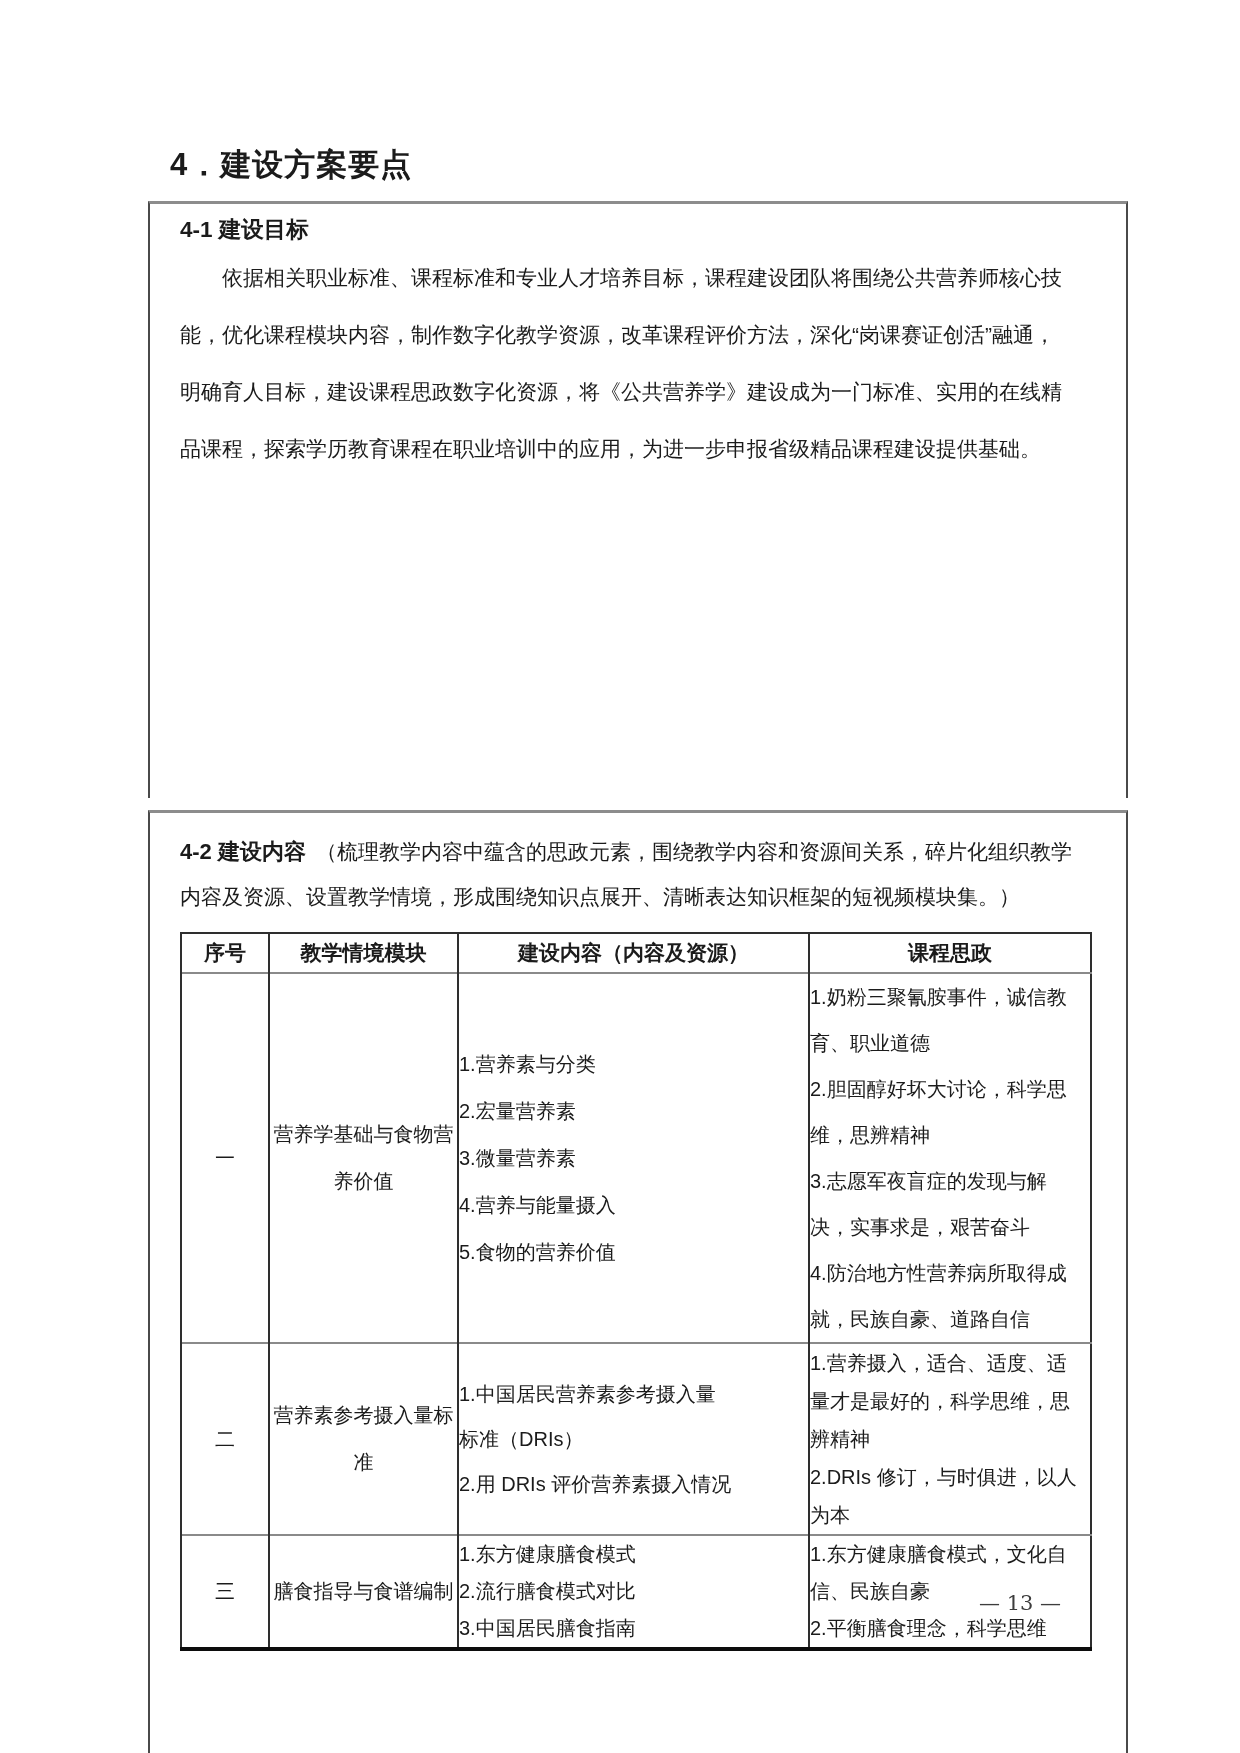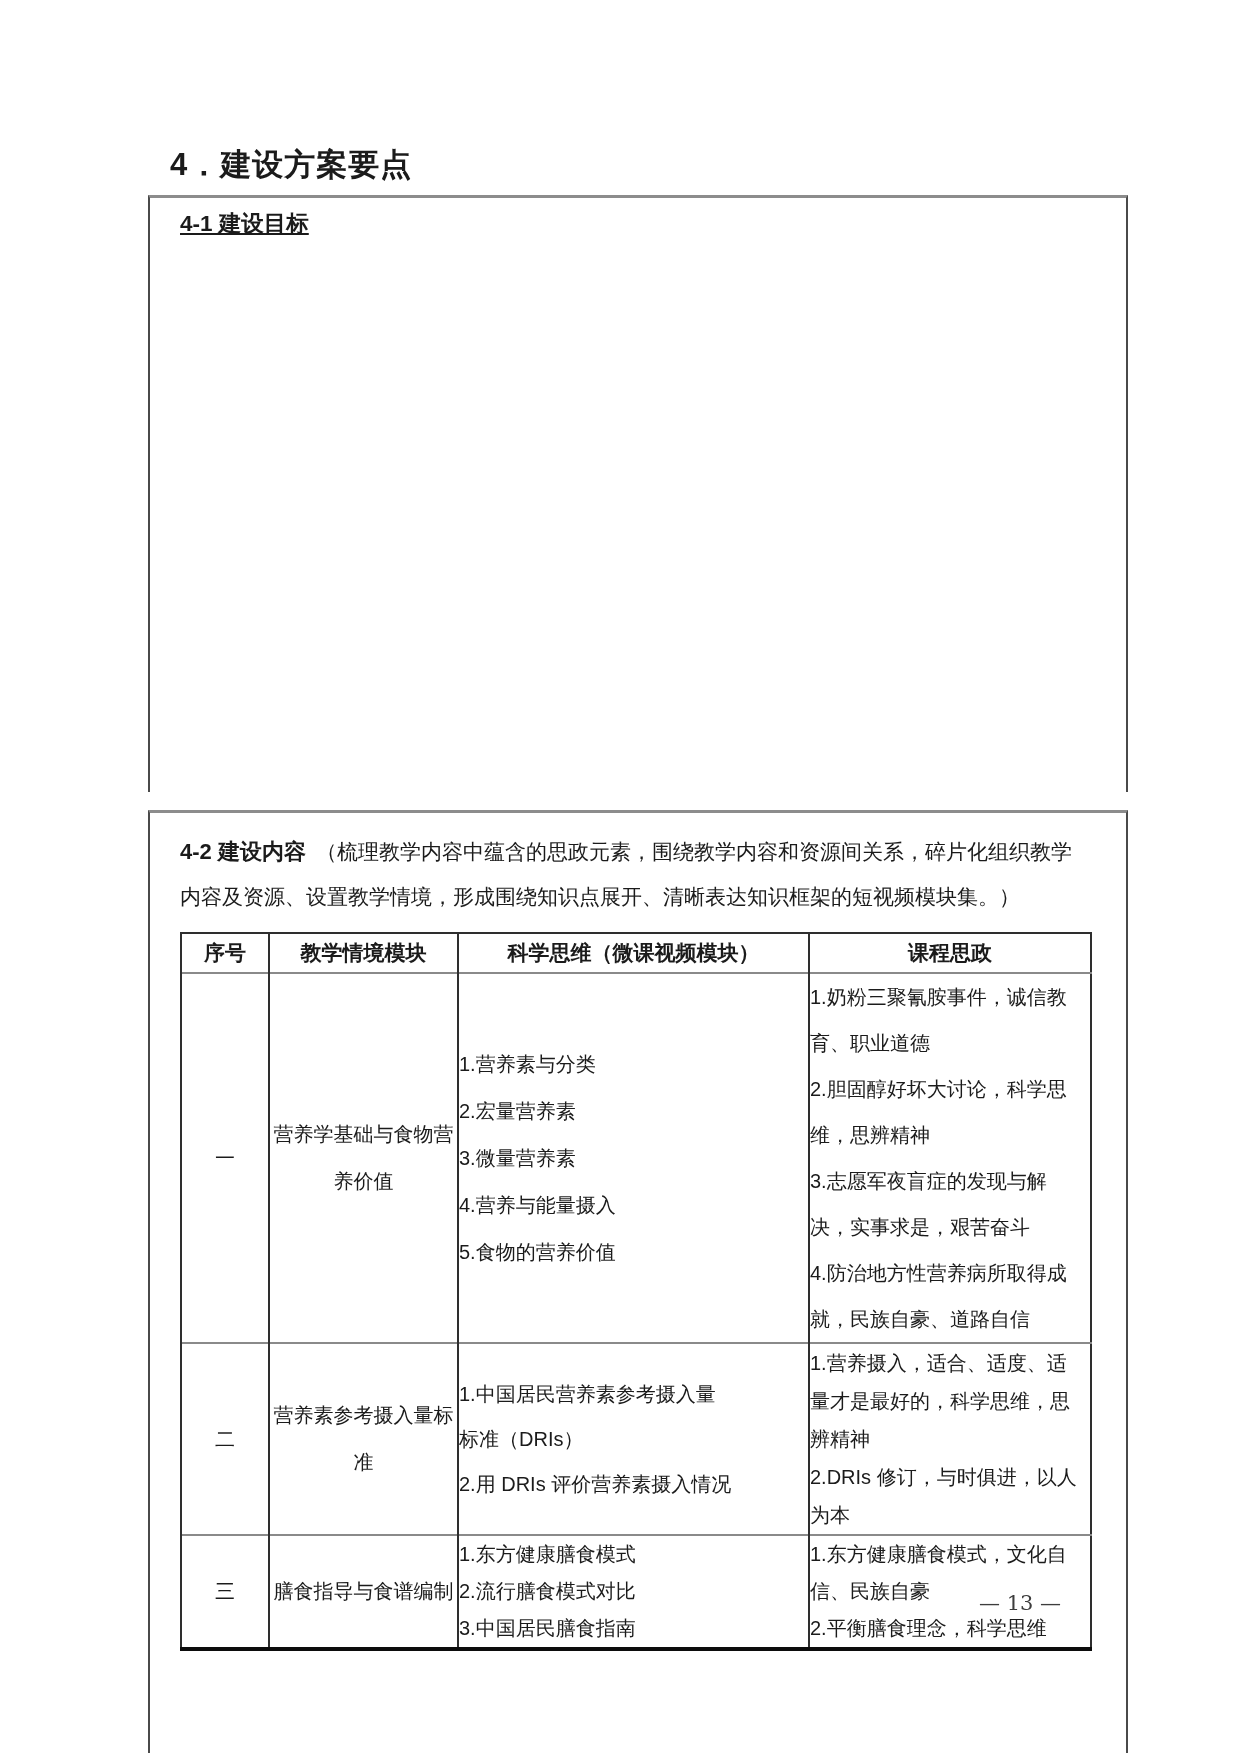--- a/index.html
+++ b/index.html
@@ -10,21 +10,21 @@
   }
   .doc-title{
     position:absolute;left:170px;top:144px;
     font-size:31px;font-weight:700;letter-spacing:1px;white-space:nowrap;
   }
   .box{
     position:absolute;left:148px;width:980px;box-sizing:border-box;
     border-left:2px solid #4a4a4a;border-right:2px solid #4a4a4a;
     border-top:3px solid #8c8c8c;
   }
-  .box41{top:195px;height:597px;text-decoration:underline;}
+  .box41{top:201px;height:597px;}
   .box42{top:810px;height:951px;}
   .sec-heading{
     margin:10px 0 0 30px;font-size:22.5px;font-weight:700;line-height:31px;
   }
   .para{
     margin:4px 28px 0 30px;font-size:21px;line-height:57px;
     white-space:pre-line;text-indent:2em;text-align:left;
   }
   .s42-head{
     margin:16px 24px 0 30px;font-size:21px;line-height:45px;
@@ -61,39 +61,43 @@
     font-family:"DejaVu Serif",serif;font-size:21px;color:#3d3d3d;white-space:nowrap;
   }
 </style>
 </head>
 <body>
 
 <div class="doc-title">4．建设方案要点</div>
 
 <section class="box box41">
   <h2 class="sec-heading">4-1 建设目标</h2>
+  <p class="para">依据相关职业标准、课程标准和专业人才培养目标，课程建设团队将围绕公共营养师核心技
+能，优化课程模块内容，制作数字化教学资源，改革课程评价方法，深化“岗课赛证创活”融通，
+明确育人目标，建设课程思政数字化资源，将《公共营养学》建设成为一门标准、实用的在线精
+品课程，探索学历教育课程在职业培训中的应用，为进一步申报省级精品课程建设提供基础。</p>
 </section>
 
 <section class="box box42">
   <p class="s42-head"><b>4-2 建设内容</b><span class="note">（梳理教学内容中蕴含的思政元素，围绕教学内容和资源间关系，碎片化组织教学
 内容及资源、设置教学情境，形成围绕知识点展开、清晰表达知识框架的短视频模块集。）</span></p>
 </section>
 
 <table class="plan">
   <colgroup>
     <col style="width:88px">
     <col style="width:189px">
     <col style="width:351px">
     <col style="width:282px">
   </colgroup>
   <thead>
     <tr>
       <th>序号</th>
       <th>教学情境模块</th>
-      <th>科学思维（微课视频模块）</th>
+      <th>建设内容（内容及资源）</th>
       <th>课程思政</th>
     </tr>
   </thead>
   <tbody>
     <tr class="r1">
       <td class="c-idx">一</td>
       <td class="c-mod">营养学基础与食物营养价值</td>
       <td class="c-con">1.营养素与分类
 2.宏量营养素
 3.微量营养素

